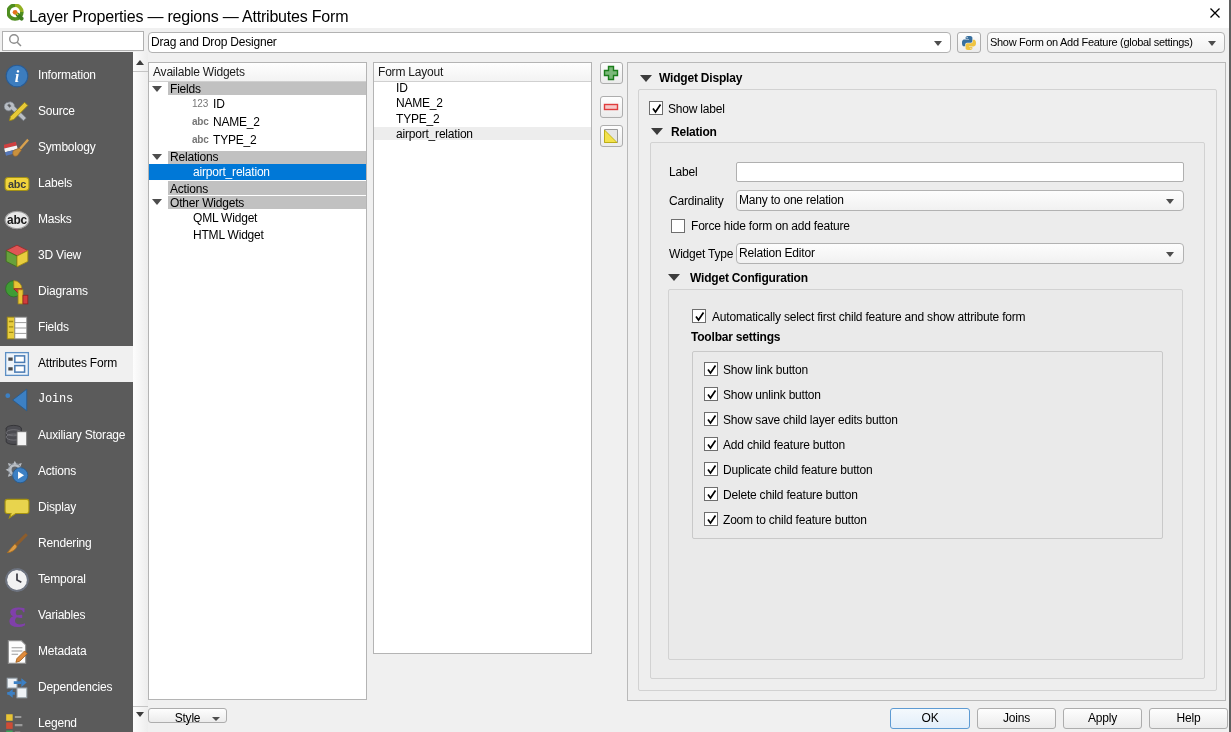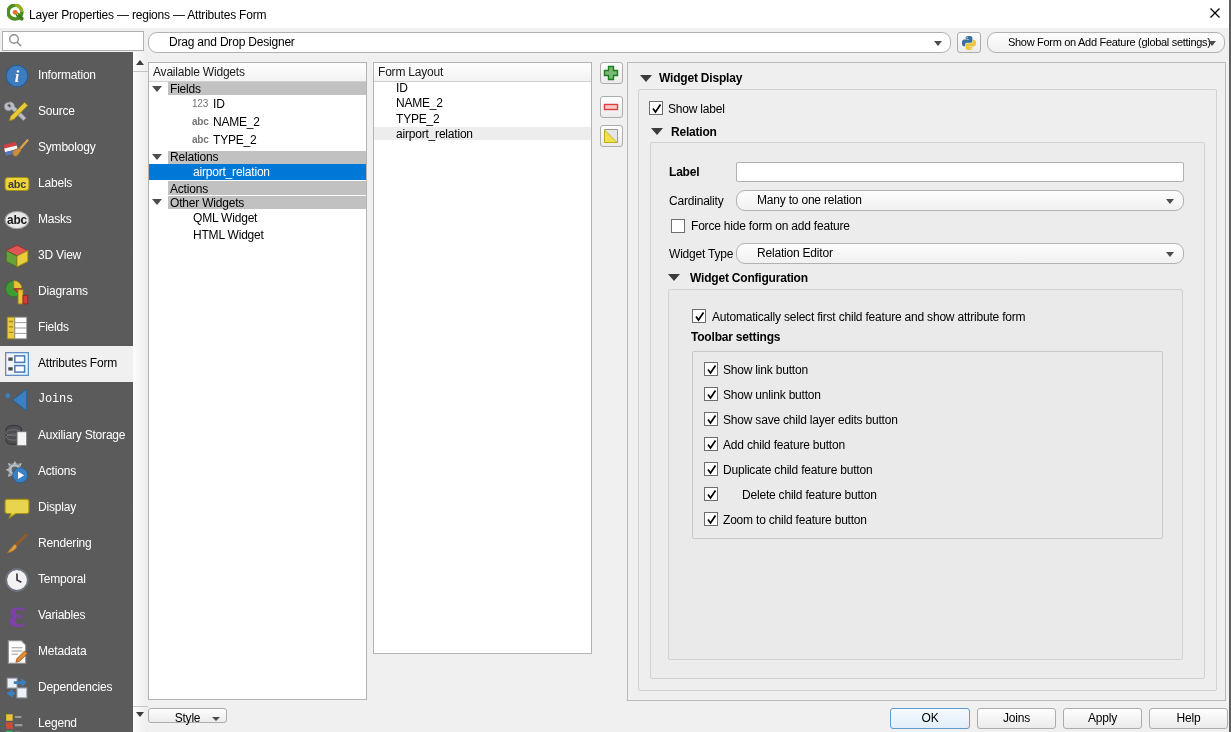--- a/index.html
+++ b/index.html
@@ -1,20 +1,20 @@
 <!DOCTYPE html>
 <html><head><meta charset="utf-8"><style>
 *{margin:0;padding:0;box-sizing:border-box;}
 html,body{width:1231px;height:732px;}
 body{font-family:"Liberation Sans",sans-serif;font-size:12px;letter-spacing:-0.2px;background:#f0f0f0;position:relative;overflow:hidden;color:#000;}
 .abs{position:absolute;}
 .tri{width:0;height:0;position:absolute;}
 .tri-d{border-left:5px solid transparent;border-right:5px solid transparent;border-top:6px solid #4d4d4d;}
 .tri-d2{border-left:6px solid transparent;border-right:6px solid transparent;border-top:7px solid #3c3c3c;}
-.combo{position:absolute;border:1px solid #b2b2b2;border-radius:9px;background:linear-gradient(#fdfdfd,#f1f1f1);line-height:18px;padding-left:20px;white-space:nowrap;overflow:hidden;}
+.combo{position:absolute;border:1px solid #b2b2b2;border-radius:4px;background:linear-gradient(#fdfdfd,#f1f1f1);line-height:18px;padding-left:2px;white-space:nowrap;overflow:hidden;}
 .carr{position:absolute;width:0;height:0;border-left:4.5px solid transparent;border-right:4.5px solid transparent;border-top:5px solid #4d4d4d;}
 .btn{position:absolute;border:1px solid #adadad;border-radius:3px;background:linear-gradient(#fefefe,#ebebeb);text-align:center;line-height:19px;}
 .cb{position:absolute;width:14px;height:14px;border:1px solid #6e6e6e;background:#fff;}
 .cb svg{position:absolute;left:0px;top:0px;}
 .panel{position:absolute;background:#fff;border:1px solid #b4b4b4;}
 .phead{position:absolute;left:0;right:0;top:0;height:19px;background:linear-gradient(#fefefe,#f3f3f3);border-bottom:1px solid #d0d0d0;line-height:19px;padding-left:4px;color:#1a1a1a;}
 .grow{position:absolute;left:1px;right:1px;background:#c1c1c1;}
 .box{position:absolute;border:1px solid #d2d2d2;border-radius:2px;background:#ebebeb;}
 .sbitem{position:absolute;left:0;width:133px;height:36px;color:#fff;}
 .sbitem .txt{position:absolute;left:38px;top:10px;}
@@ -24,21 +24,21 @@
 <body>
 
 <div class="abs" style="left:0;top:0;width:1231px;height:28px;background:#ffffff;"></div>
 <svg class="abs" style="left:7px;top:4px;" width="18" height="18" viewBox="0 0 18 18">
  <path d="M8,1.2 A6.9,6.9 0 0 1 14.9,8" fill="none" stroke="#93b023" stroke-width="3.6"></path>
  <path d="M14.9,8 A6.9,6.9 0 1 1 8,1.2" fill="none" stroke="#4f8e20" stroke-width="3.6"></path>
  <path d="M10.5,10.5 L14.6,14.6" stroke="#3e7d1f" stroke-width="4" stroke-linecap="round"></path>
  <circle cx="8.1" cy="8.3" r="2.4" fill="#e4721e"></circle>
  <path d="M9.2,9 l2.6,1 -1.6,1.6 z" fill="#e2d12f"></path>
 </svg>
-<div class="abs" style="left:29px;top:8px;font-size:12px;">Layer Properties — regions — Attributes Form</div>
+<div class="abs" style="left:29px;top:8px;font-size:16px;">Layer Properties — regions — Attributes Form</div>
 <svg class="abs" style="left:1209px;top:7px;" width="12" height="12" viewBox="0 0 12 12">
     <path d="M1.5,1.5 L10.5,10.5 M10.5,1.5 L1.5,10.5" stroke="#000" stroke-width="1.3"></path>
   </svg>
 
 <div class="abs" style="left:2px;top:31px;width:142px;height:20px;background:#fff;border:1px solid #b0b0b0;"></div>
 <svg class="abs" style="left:8px;top:33px;" width="14" height="14" viewBox="0 0 14 14">
     <circle cx="6" cy="6" r="4.3" fill="none" stroke="#8d8d8d" stroke-width="1.4"></circle>
     <path d="M9.2,9.2 L13,13" stroke="#8d8d8d" stroke-width="1.5"></path>
   </svg>
 <div class="combo" style="left:148px;top:32px;width:803px;height:21px;background:#fff;">Drag and Drop Designer</div>
@@ -278,21 +278,21 @@
 
 <div class="cb" style="left:649px;top:101px;">
     <svg width="14" height="14" viewBox="0 0 14 14">
       <path d="M3,6.5 L5.5,10 L10.5,2.5" stroke="#000" stroke-width="1.7" fill="none"></path>
     </svg>
   </div>
 <div class="abs" style="left:668px;top:102px;">Show label</div>
 <div class="tri tri-d2" style="left:651px;top:128px;"></div>
 <div class="abs bold" style="left:671px;top:125px;">Relation</div>
 
-<div class="abs" style="left:669px;top:165px;font-weight:bold;">Label</div>
+<div class="abs" style="left:669px;top:165px;">Label</div>
 <div class="abs" style="left:736px;top:162px;width:448px;height:20px;background:#fff;border:1px solid #b0b0b0;border-radius:2px;"></div>
 <div class="abs" style="left:669px;top:194px;">Cardinality</div>
 <div class="combo" style="left:736px;top:190px;width:448px;height:21px;">Many to one relation</div>
 <div class="carr" style="left:1166px;top:199px;"></div>
 <div class="cb" style="left:671px;top:219px;"></div>
 <div class="abs" style="left:691px;top:219px;">Force hide form on add feature</div>
 <div class="abs" style="left:669px;top:247px;">Widget Type</div>
 <div class="combo" style="left:736px;top:243px;width:448px;height:21px;">Relation Editor</div>
 <div class="carr" style="left:1166px;top:252px;"></div>
 
@@ -335,21 +335,21 @@
       <svg width="14" height="14" viewBox="0 0 14 14">
         <path d="M3,6.5 L5.5,10 L10.5,2.5" stroke="#000" stroke-width="1.7" fill="none"></path>
       </svg>
     </div>
     <div class="abs" style="left:723px;top:463px;">Duplicate child feature button</div>
     <div class="cb" style="left:704px;top:487px;">
       <svg width="14" height="14" viewBox="0 0 14 14">
         <path d="M3,6.5 L5.5,10 L10.5,2.5" stroke="#000" stroke-width="1.7" fill="none"></path>
       </svg>
     </div>
-    <div class="abs" style="left:723px;top:488px;margin-left:19px;">Delete child feature button</div>
+    <div class="abs" style="left:723px;top:488px;">Delete child feature button</div>
     <div class="cb" style="left:704px;top:512px;">
       <svg width="14" height="14" viewBox="0 0 14 14">
         <path d="M3,6.5 L5.5,10 L10.5,2.5" stroke="#000" stroke-width="1.7" fill="none"></path>
       </svg>
     </div>
     <div class="abs" style="left:723px;top:513px;">Zoom to child feature button</div>
   </div>
 
 <div class="btn" style="left:148px;top:708px;width:79px;height:15px;">Style</div>
 <div class="carr" style="left:212px;top:717px;border-left:4px solid transparent;border-right:4px solid transparent;border-top:4.5px solid #4d4d4d;"></div>

